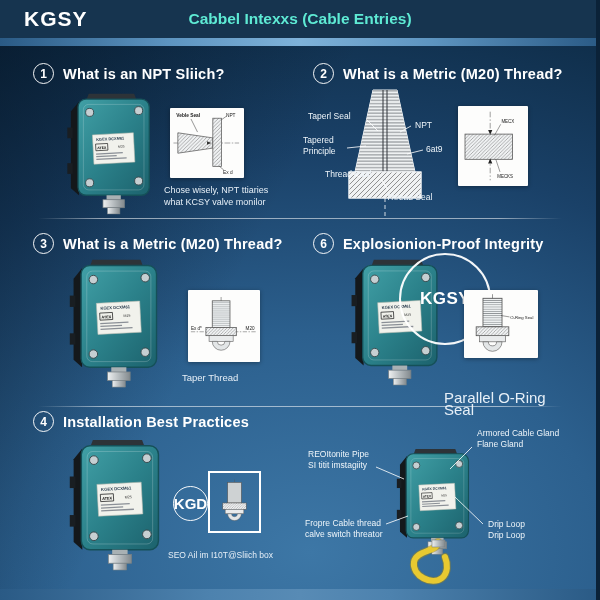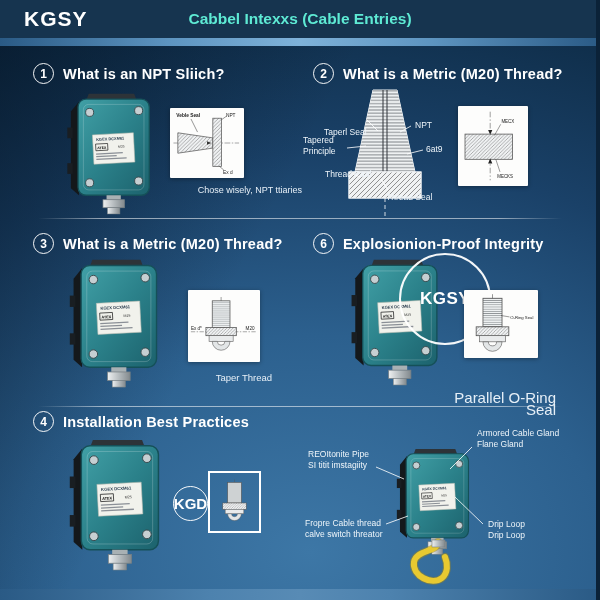--- a/index.html
+++ b/index.html
@@ -27,21 +27,21 @@
   .sec-title{color:#fff;font-size:14.5px;font-weight:bold;letter-spacing:.2px;white-space:nowrap;}
   
   .divider{position:absolute;left:38px;width:524px;height:1px;
     background:linear-gradient(90deg,transparent,rgba(255,255,255,.55) 12%,rgba(255,255,255,.55) 88%,transparent);}
   
   .card{position:absolute;background:#fdfdfc;border-radius:1px;box-shadow:0 1px 4px rgba(0,0,0,.35);}
   .card svg{display:block;width:100%;height:100%;}
   .outline-square{position:absolute;border:2px solid #fff;}
   .ring-overlay{position:absolute;border:2px solid rgba(255,255,255,.95);border-radius:50%;
     display:flex;align-items:center;justify-content:center;color:#fff;font-weight:bold;}
-  .caption{position:absolute;color:#e6eff7;text-align:right;line-height:12px;}
+  .caption{position:absolute;color:#e6eff7;text-align:left;line-height:12px;}
   .blue-label{position:absolute;color:#eef5fa;font-size:8.5px;line-height:11px;white-space:nowrap;}
   .jbox-svg, .free-svg{position:absolute;overflow:visible;}
   svg text{font-family:"Liberation Sans",sans-serif;}
 </style>
 </head>
 <body>
 
 <div class="canvas">
 
   <svg width="0" height="0" style="position:absolute">
@@ -128,20 +128,21 @@
       <line x1="77" y1="11" x2="70" y2="16" stroke="#333" stroke-width="0.7"></line>
       <line x1="73" y1="85" x2="67" y2="80" stroke="#333" stroke-width="0.7"></line>
       <text x="8" y="12" font-size="6.6" font-weight="bold" fill="#222">Veble Seal</text>
       <text x="76" y="12" font-size="6.6" fill="#222">NPT</text>
       <text x="72" y="91" font-size="6.6" fill="#222">Ex d</text>
     </svg>
   </div>
 
   <div class="caption" style="left:164px;top:184px;width:138px;font-size:9px;">
     <div>Chose wisely, NPT ttiaries</div>
+    <div>what KCSY valve monilor</div>
   </div>
 
   <div class="sec-head" style="left:313px;top:63px;">
     <span class="num-circle">2</span>
     <span class="sec-title">What is a Metric (M20) Thread?</span>
   </div>
 
   <svg class="free-svg" style="left:303px;top:86px;width:164px;height:132px;" viewBox="0 0 164 132">
     <path d="M70,4 L94,4 L112,86 L52,86 Z" fill="#dfe4e7" stroke="#f2f4f5" stroke-width="1"></path>
     <path d="M70,4 L94,4 L112,86 L52,86 Z" fill="url(#threads)" stroke="none"></path>
@@ -153,21 +154,21 @@
     <g stroke="rgba(255,255,255,.9)" stroke-width="0.9">
       <line x1="64" y1="34" x2="75" y2="45"></line>
       <line x1="108" y1="40" x2="97" y2="46"></line>
       <line x1="44" y1="62" x2="63" y2="60"></line>
       <line x1="120" y1="64" x2="104" y2="68"></line>
       <line x1="50" y1="88" x2="57" y2="91"></line>
       <line x1="85" y1="104" x2="78" y2="93"></line>
     </g>
   </svg>
 
-  <span class="blue-label" style="left:324px;top:111px;margin-top:16px;">Taperl Seal</span>
+  <span class="blue-label" style="left:308px;top:111px;">Taperl Seal</span>
   <span class="blue-label" style="left:415px;top:120px;">NPT</span>
   <span class="blue-label" style="left:303px;top:135px;">
     <span style="display:block">Tapered</span>
     <span style="display:block">Principle</span>
   </span>
   <span class="blue-label" style="left:426px;top:144px;">6at9</span>
   <span class="blue-label" style="left:305px;top:169px;margin-left:20px;">Thread Paal</span>
   <span class="blue-label" style="left:386px;top:192px;">Thread Seal</span>
 
   <div class="card" style="left:458px;top:106px;width:70px;height:80px;">
@@ -238,20 +239,21 @@
   </svg>
 
   <div class="ring-overlay" style="left:173px;top:486px;width:35px;height:35px;font-size:15px;z-index:2;border-width:1.5px;">KGD</div>
 
   <div class="outline-square" style="left:208px;top:471px;width:53px;height:62px;z-index:1;">
     <svg viewBox="0 0 100 100" style="width:100%;height:100%;display:block;">
       <use href="#gland" xlink:href="#gland" x="0" y="2" width="100" height="100"></use>
     </svg>
   </div>
 
+  <div class="caption" style="left:168px;top:549px;width:140px;font-size:8.5px;">SEO Ail im I10T@Sliich box</div>
 
   <svg class="jbox-svg" style="left:392px;top:446px;width:86px;height:109px;" viewBox="0 0 110 140">
     <use href="#jbox" xlink:href="#jbox"></use>
   </svg>
 
   <svg class="free-svg" style="left:392px;top:540px;width:92px;height:58px;" viewBox="0 0 92 58">
     <path d="M46,2 C46,12 24,10 22,22 C20,36 40,46 50,38 C56,33 56,24 53,17" fill="none" stroke="#a3891a" stroke-width="8" stroke-linecap="round" opacity="0.5"></path>
     <path d="M46,2 C46,12 24,10 22,22 C20,36 40,46 50,38 C56,33 56,24 53,17" fill="none" stroke="#e8c931" stroke-width="6" stroke-linecap="round"></path>
     <rect x="40" y="0" width="13" height="7" fill="url(#metalg)" stroke="#788084" stroke-width="0.6"></rect>
   </svg>

